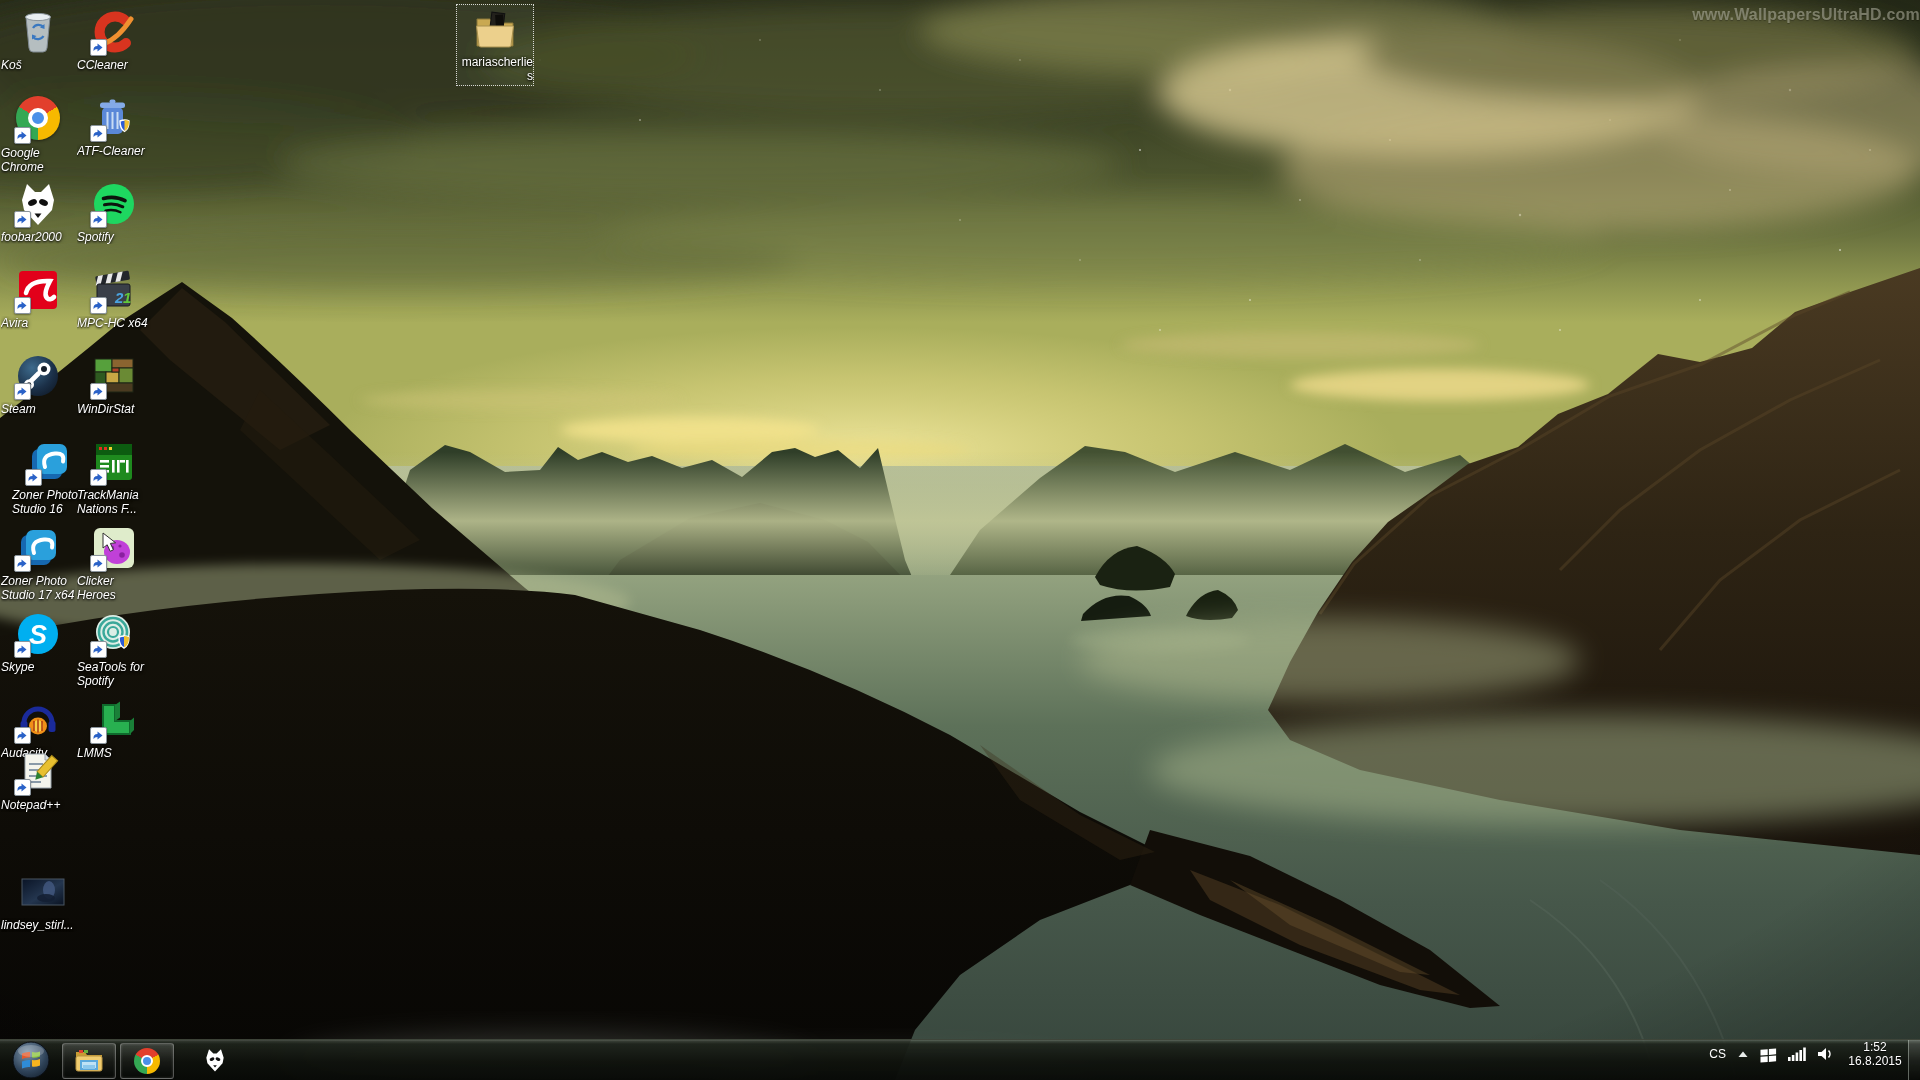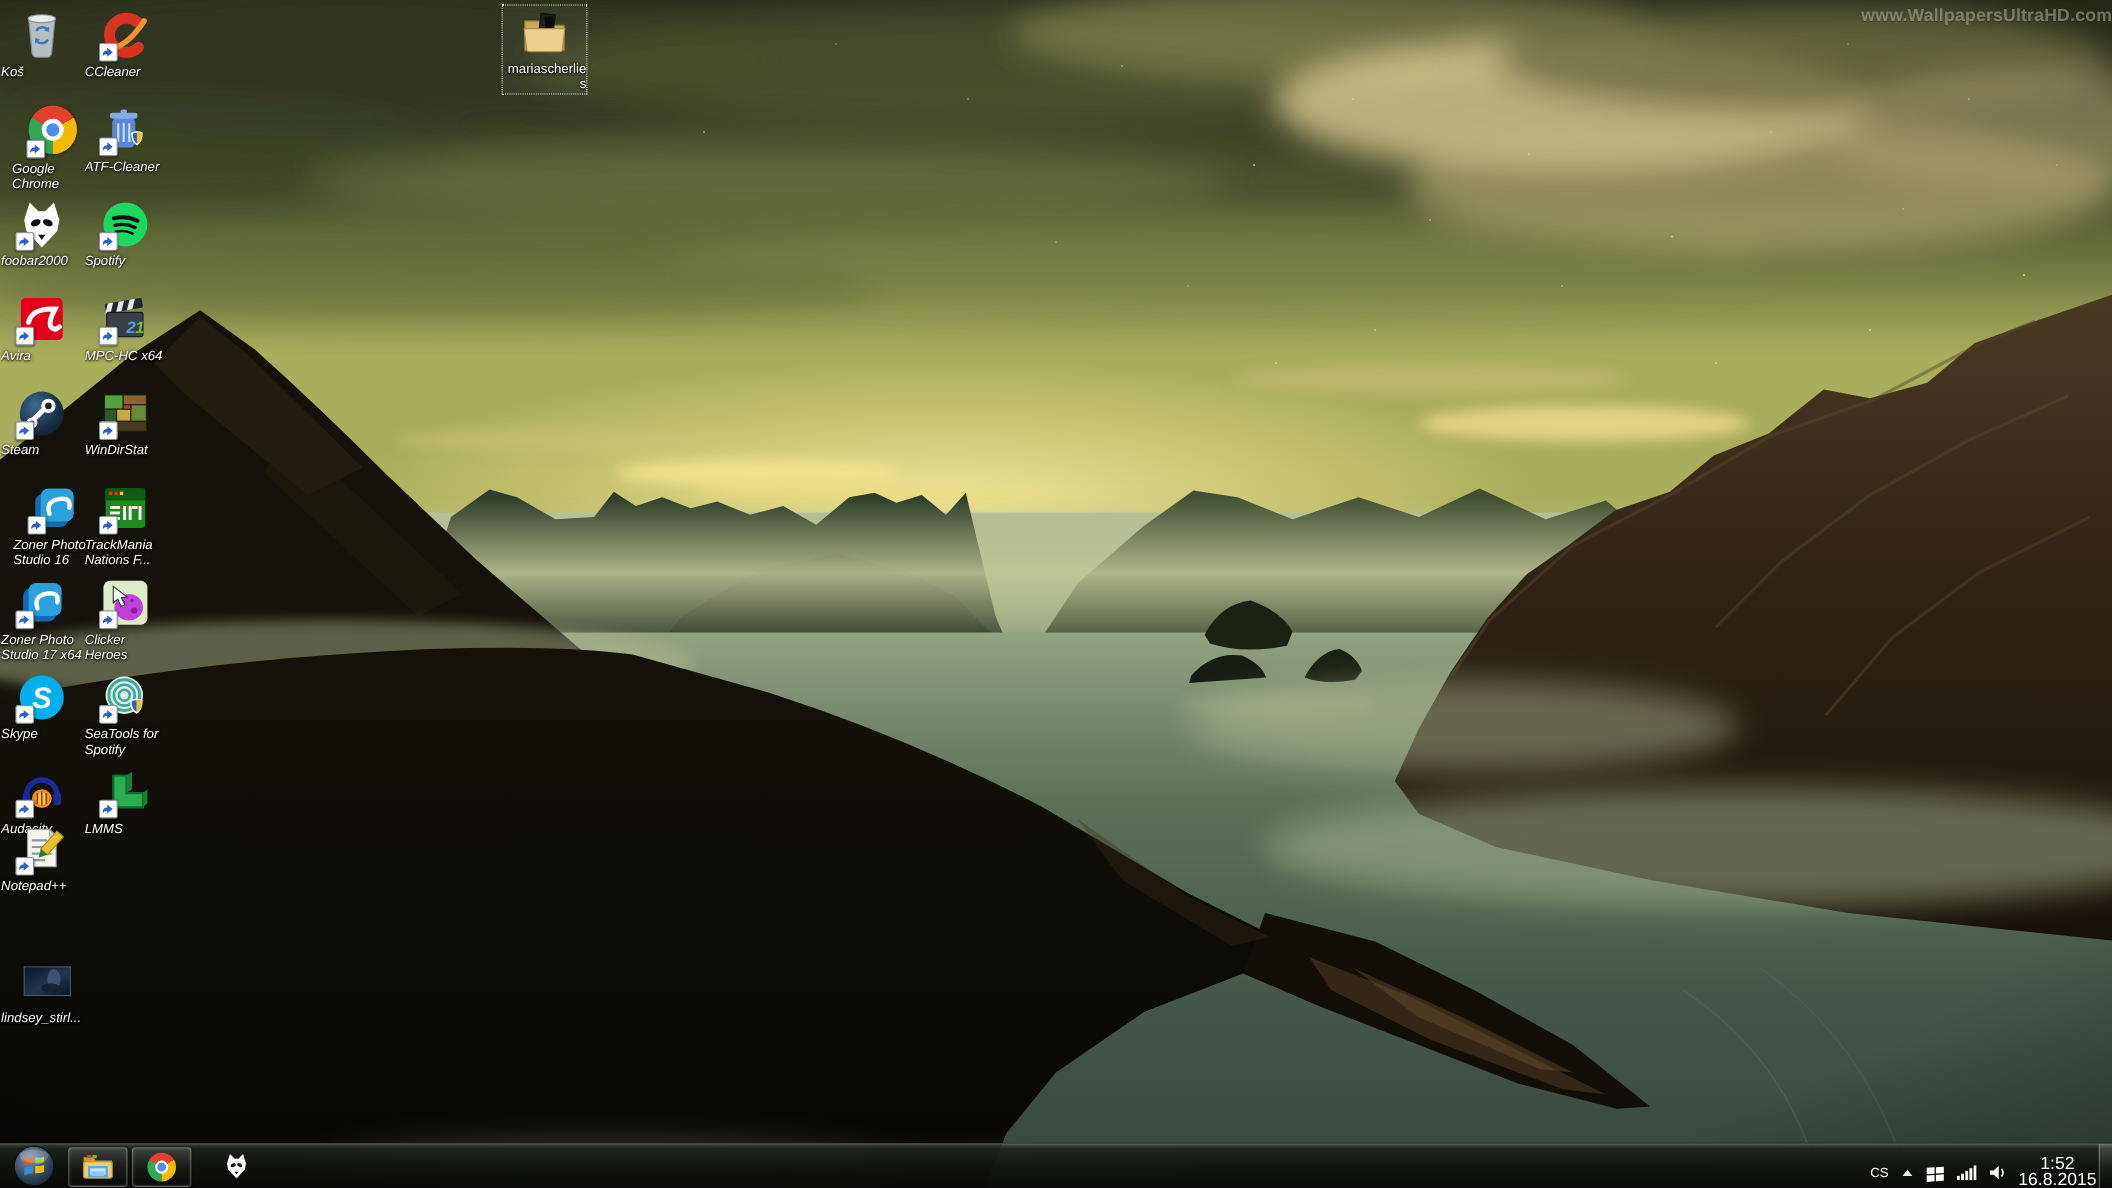--- a/index.html
+++ b/index.html
@@ -38,24 +38,24 @@
     border-top:1px solid rgba(160,175,150,.35);box-shadow:inset 0 1px 0 rgba(255,255,255,.06);}
   .start{position:absolute;left:5px;top:0;width:52px;height:40px;display:flex;
     align-items:center;justify-content:center;cursor:pointer;}
   .tbtn{position:absolute;top:3px;width:52px;height:34px;border-radius:3px;
     border:1px solid rgba(255,255,255,.30);
     background:linear-gradient(180deg,rgba(255,255,255,.14),rgba(255,255,255,.05) 45%,rgba(0,0,0,.14));
     box-shadow:inset 0 0 3px rgba(255,255,255,.18),0 1px 2px rgba(0,0,0,.5);
     display:flex;align-items:center;justify-content:center;cursor:pointer;}
   .tb-plain{position:absolute;top:6px;width:30px;height:28px;display:flex;align-items:center;
     justify-content:center;cursor:pointer;}
-  .tray{position:absolute;right:14px;top:0;height:28px;display:flex;align-items:center;gap:11px;margin-top:12px;}
+  .tray{position:absolute;right:14px;top:0;height:28px;display:flex;align-items:center;gap:11px;}
   .tray .lang{color:#fff;font-size:12px;cursor:pointer;}
   .trayic{display:flex;align-items:center;justify-content:center;cursor:pointer;}
-  .clock{color:#fff;font-size:16px;line-height:14px;text-align:center;min-width:62px;cursor:default;
+  .clock{color:#fff;font-size:12px;line-height:14px;text-align:center;min-width:62px;cursor:default;
     text-shadow:0 1px 1px rgba(0,0,0,.8);}
   .showdesk{position:absolute;right:0;top:0;width:11px;height:40px;
     border-left:1px solid rgba(200,210,200,.45);
     background:linear-gradient(180deg,rgba(255,255,255,.16),rgba(255,255,255,.05) 50%,rgba(0,0,0,.1));
     cursor:pointer;}
 </style>
 </head>
 <body>
 
 <div class="stage">
@@ -241,21 +241,21 @@
     </svg>
     <div class="sc">
           <svg width="13" height="13" viewBox="0 0 13 13">
             <path d="M2.5 11 q-.5 -5 4 -5 l0 -2.6 5 4.1 -5 4.1 0 -2.6 q-3 0 -4 2z" fill="#2a62c8"></path>
           </svg>
         </div>
   </div>
   <div class="dlabel">CCleaner</div>
 </div>
 
-<div class="dicon" style="left:11px;top:94px">
+<div class="dicon" style="left:1px;top:94px">
   <div class="glyph">
     <div class="g-chrome"></div>
     <div class="sc">
           <svg width="13" height="13" viewBox="0 0 13 13">
             <path d="M2.5 11 q-.5 -5 4 -5 l0 -2.6 5 4.1 -5 4.1 0 -2.6 q-3 0 -4 2z" fill="#2a62c8"></path>
           </svg>
         </div>
   </div>
   <div class="dlabel">Google Chrome</div>
 </div>

